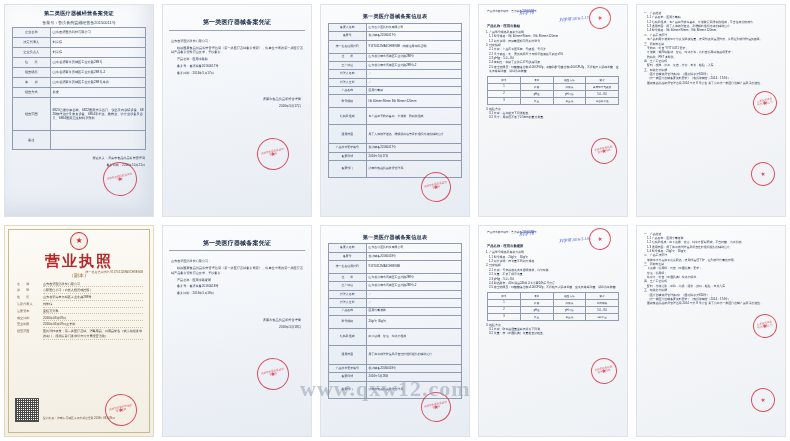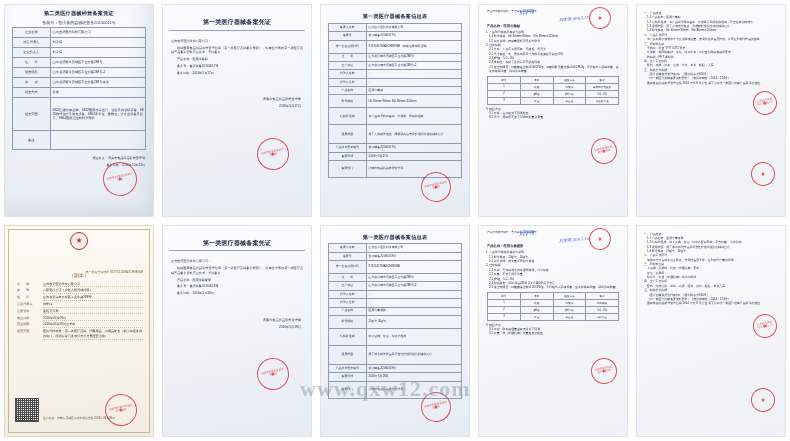--- a/index.html
+++ b/index.html
@@ -525,20 +525,21 @@
       <div class="stamp" style="width:24px;height:24px;right:10px;bottom:30px">
         <span class="star">★</span>
       </div>
     </div>
   </div>
 
   <div class="doc">
     <div class="license">
       <div class="lic-border"></div>
       <div class="emblem">★</div>
+      <div class="lic-title">营业执照</div>
       <div class="lic-sub">（副本）</div>
       <div class="lic-code">统一社会信用代码 91370112MA3CH8E94B</div>
       <div class="lic-body">
         <div class="lrow">
             <span class="k">名　　称</span>
             <span class="v">山东吉济医药科技有限公司</span>
           </div>
         <div class="lrow">
             <span class="k">类　　型</span>
             <span class="v">有限责任公司（自然人投资或控股）</span>

